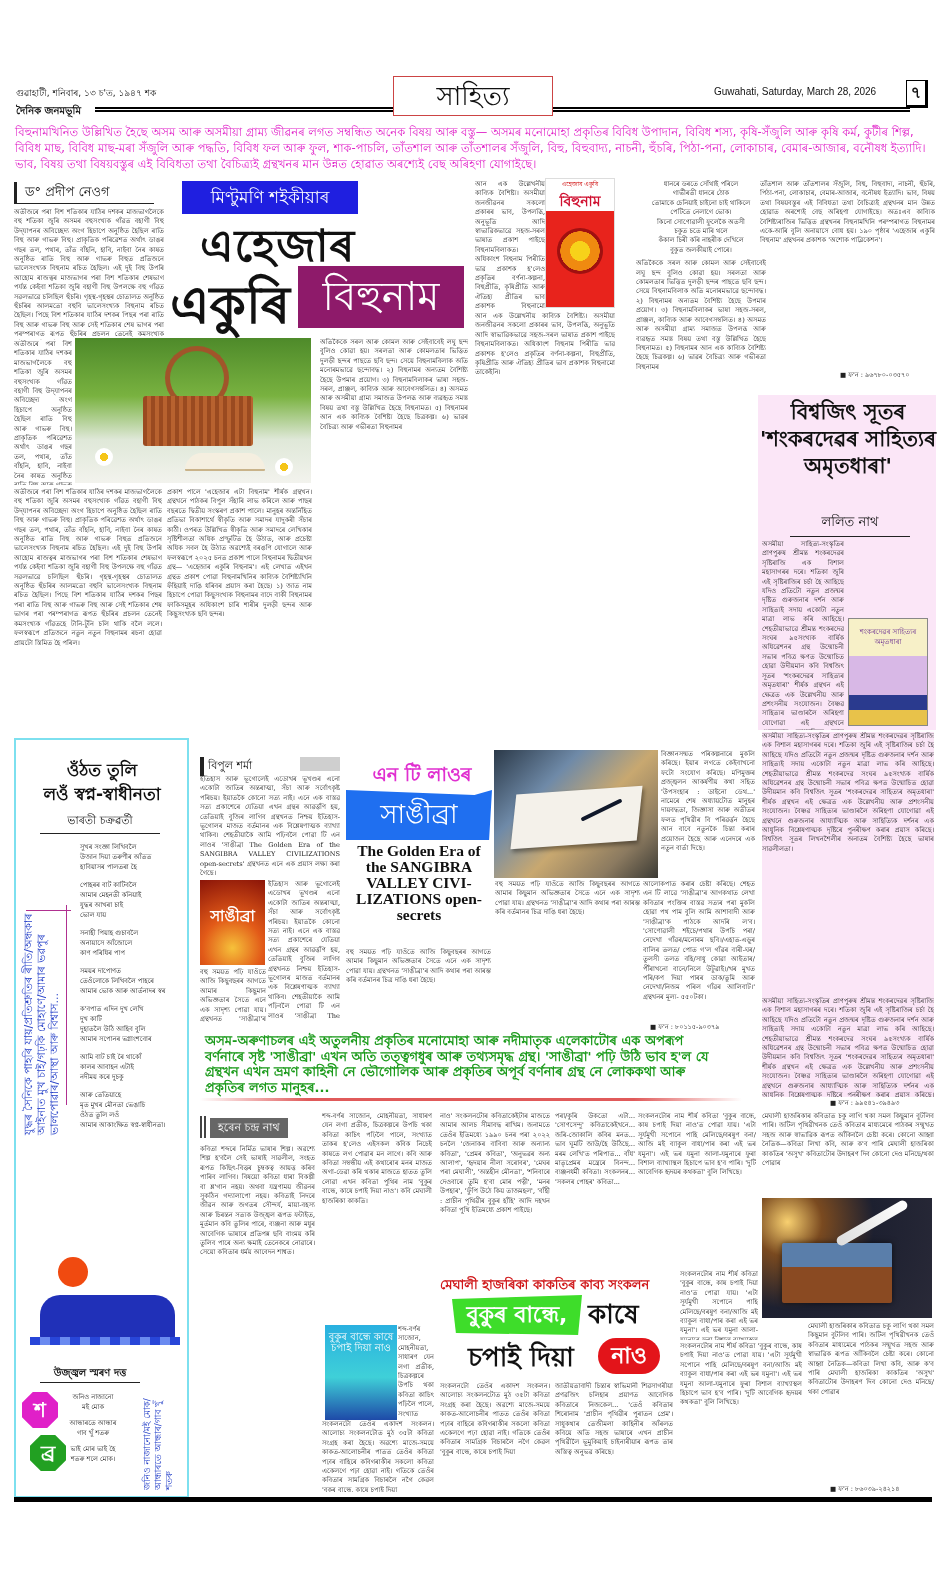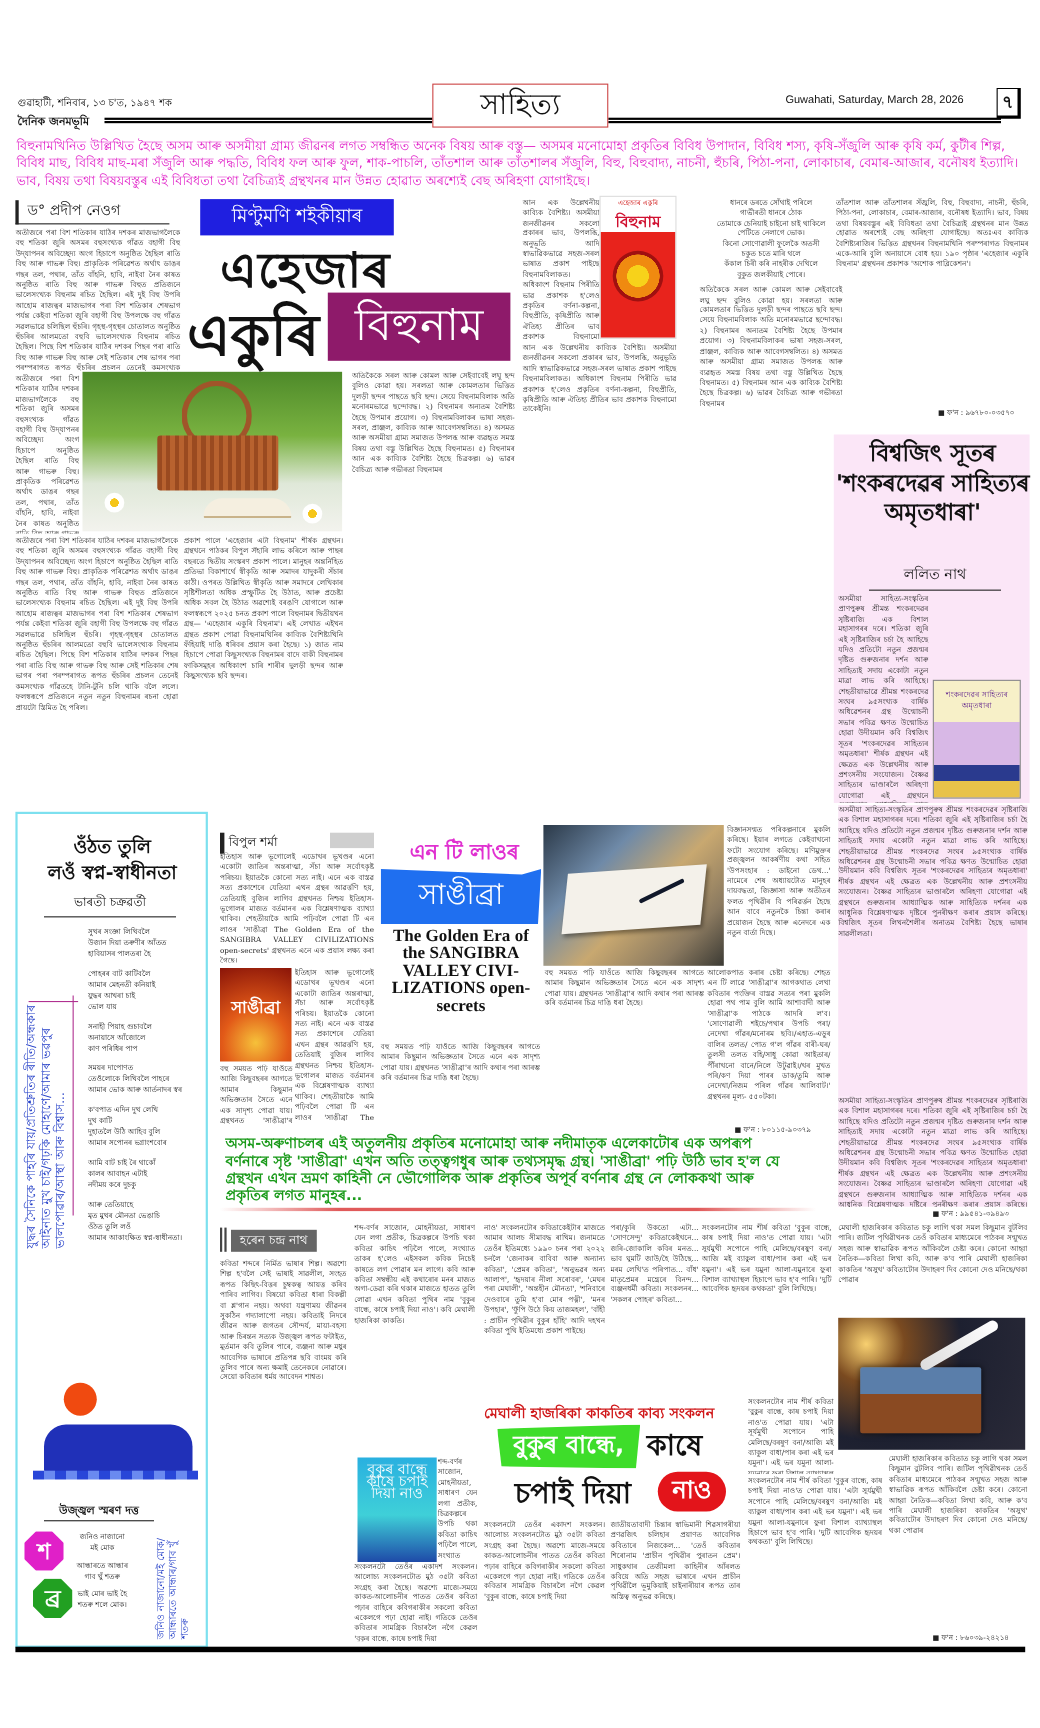--- a/index.html
+++ b/index.html
@@ -54,25 +54,25 @@
 .green-quote{left:205px;top:1033px;width:520px;color:#1a9a1a;font-size:13px;line-height:15.5px;font-weight:bold}
 .redline{left:200px;top:1098px;width:542px;height:3px;background:linear-gradient(90deg,#fff,#e05a5a 20%,#e05a5a 80%,#fff)}
 
 .byline4{left:200px;top:1116px;width:110px;height:22px;border-left:6px double #444;padding-left:4px}
 .byline4 span{display:inline-block;background:#666;color:#fff;font-size:11px;line-height:20px;padding:0 8px}
 .meghali{left:440px;top:1275px;width:305px;color:#d0181a;font-size:13px;font-weight:bold}
 .bukur{left:452px;top:1295px;width:130px;height:40px;background:#3edd2a;clip-path:polygon(0 10%,100% 0,97% 100%,3% 95%);color:#fff;font-size:22px;line-height:40px;text-align:center;font-weight:bold}
 .kaxe{left:588px;top:1294px;font-size:26px;font-weight:bold;font-family:"DejaVu Serif",serif}
 .chopai{left:468px;top:1337px;font-size:26px;font-weight:bold;font-family:"DejaVu Serif",serif}
 .nao{left:598px;top:1338px;width:62px;height:36px;border-radius:18px;background:#e3141a;color:#fff;font-size:22px;line-height:36px;text-align:center;font-weight:bold}
-.bookcover3{left:325px;top:1325px;width:72px;height:95px;background:linear-gradient(180deg,#29b0e0,#3fd0d8 55%,#1e4aa8);color:#fff;font-size:13px;text-align:center;padding-top:6px;line-height:11px}
+.bookcover3{left:325px;top:1325px;width:72px;height:95px;background:linear-gradient(180deg,#29b0e0,#3fd0d8 55%,#1e4aa8);color:#fff;font-size:10px;text-align:center;padding-top:6px;line-height:11px}
 .bookphoto{left:762px;top:1198px;width:170px;height:120px;background:radial-gradient(circle at 15% 20%,#f8d070 0,#7a4a20 20%,#1d2030 50%,#2a2a38 100%);overflow:hidden}
 .bp-book{position:absolute;left:20px;top:45px;width:110px;height:60px;background:linear-gradient(180deg,#5a7eaa 0 40%,#8a4a22 40% 100%);border-radius:2px;box-shadow:0 0 6px rgba(0,0,0,.6)}
 .bp-quill{position:absolute;left:70px;top:20px;width:80px;height:10px;background:linear-gradient(90deg,#ddd,#fff);border-radius:10px;transform:rotate(-30deg)}
-.phone{font-size:6.5px;text-align:center;color:#222}
+.phone{font-size:6.5px;text-align:left;color:#222}
 .bottom-rule{left:14px;top:1497px;width:918px;height:5px;background:#000}
 </style>
 </head>
 <body>
 
 <div class="abs hdr-left">গুৱাহাটী, শনিবাৰ, ১৩ চ'ত, ১৯৪৭ শক</div>
 <div class="abs hdr-brand">দৈনিক জনমভূমি</div>
 <div class="abs hdr-rule"></div>
 <div class="abs hdr-title">সাহিত্য</div>
 <div class="abs hdr-right">Guwahati, Saturday,  March 28, 2026</div>

